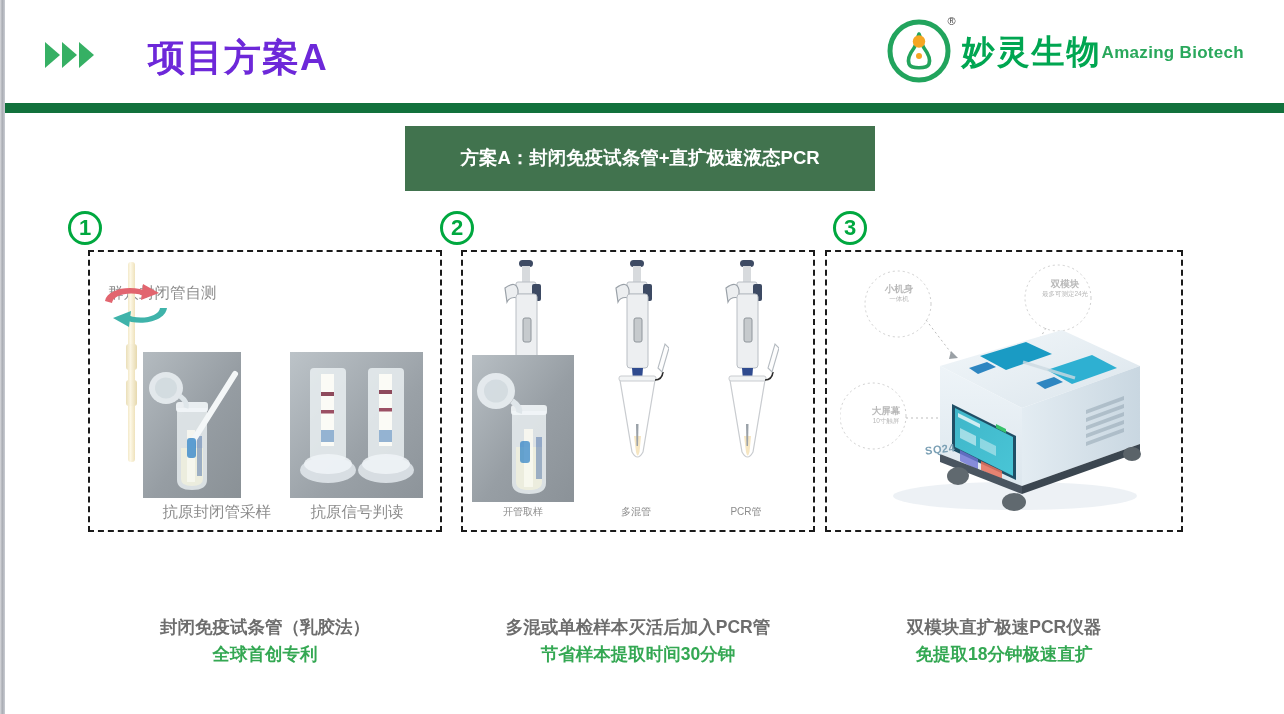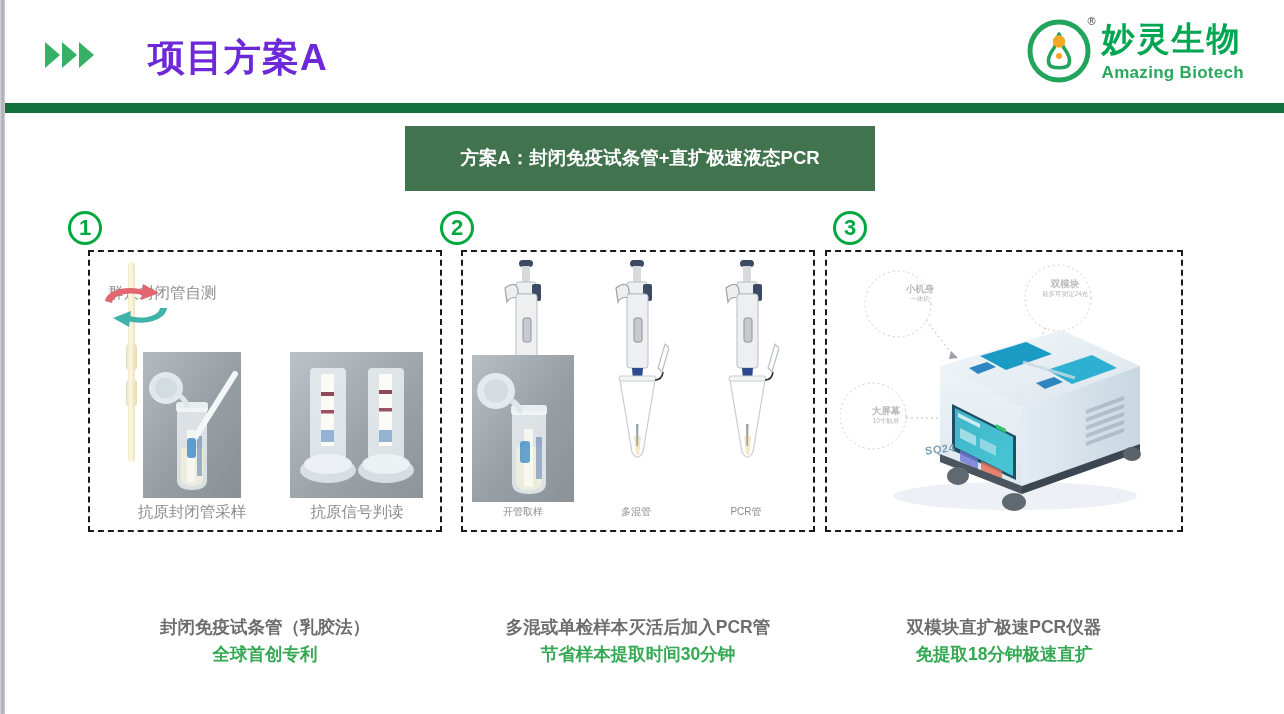--- a/index.html
+++ b/index.html
@@ -59,21 +59,21 @@
     display: flex; align-items: center; gap: 10px;
   }
   .logo-mark {
     position: relative;
     width: 66px; height: 66px;
   }
   .logo-reg {
     position: absolute; right: -4px; top: -2px;
     font-size: 11px; color: #444; line-height: 1;
   }
-  .logo-text { display: flex; flex-direction: column; line-height: 1; }
+  .logo-text { display: flex; flex-direction: row; line-height: 1; }
   .logo-cn {
     font-size: 33px; font-weight: bold; color: #00a651;
     letter-spacing: 2px;
   }
   .logo-en {
     font-size: 17px; font-weight: bold; color: #2aa85c;
     letter-spacing: 0.3px; margin-top: 9px;
   }
 
   
@@ -155,21 +155,21 @@
     background: #9aa1a6;
     overflow: hidden;
   }
   #photo1 { left: 143px; top: 352px; width: 98px; height: 146px; }
   #photo2 { left: 290px; top: 352px; width: 133px; height: 146px; }
   .photo-cap {
     position: absolute;
     font-size: 15.5px; color: #8c8c8c; font-weight: 500;
     white-space: nowrap; text-align: center;
   }
-  #pcap1 { left: 113px; top: 502px; width: 158px; }
+  #pcap1 { left: 113px; top: 502px; width: 158px; text-align: right; }
   #pcap2 { left: 278px; top: 502px; width: 158px; }
 
   
   .pip { position: absolute; width: 64px; height: 250px; }
   #pip1 { left: 494px; top: 256px; }
   #pip2 { left: 605px; top: 256px; }
   #pip3 { left: 715px; top: 256px; }
   #photo3 { left: 472px; top: 355px; width: 102px; height: 147px; }
   .p2cap {
     position: absolute;
@@ -181,21 +181,21 @@
   #p2cap3 { left: 688px; top: 505px; width: 116px; }
 
   
   #instrument { position: absolute; left: 840px; top: 258px; width: 328px; height: 266px; }
   .callout-txt {
     position: absolute; text-align: center; color: #b8b8b8;
     line-height: 1.2; pointer-events: none;
   }
   .callout-txt .ct-main { font-size: 9.5px; font-weight: bold; display: block; }
   .callout-txt .ct-sub  { font-size: 6.5px; display: block; margin-top: 1px; }
-  #co1 { left: 892px; top: 283px; width: 56px; }
+  #co1 { left: 871px; top: 283px; width: 56px; }
   #co2 { left: 1032px; top: 278px; width: 66px; }
   #co3 { left: 858px; top: 405px; width: 56px; }
   .sq-label {
     position: absolute; left: 925px; top: 443px;
     font-size: 11px; font-weight: bold; color: #7ba0b5;
     letter-spacing: 0.5px; transform: rotate(-7deg);
   }
 </style>
 </head>
 <body>

